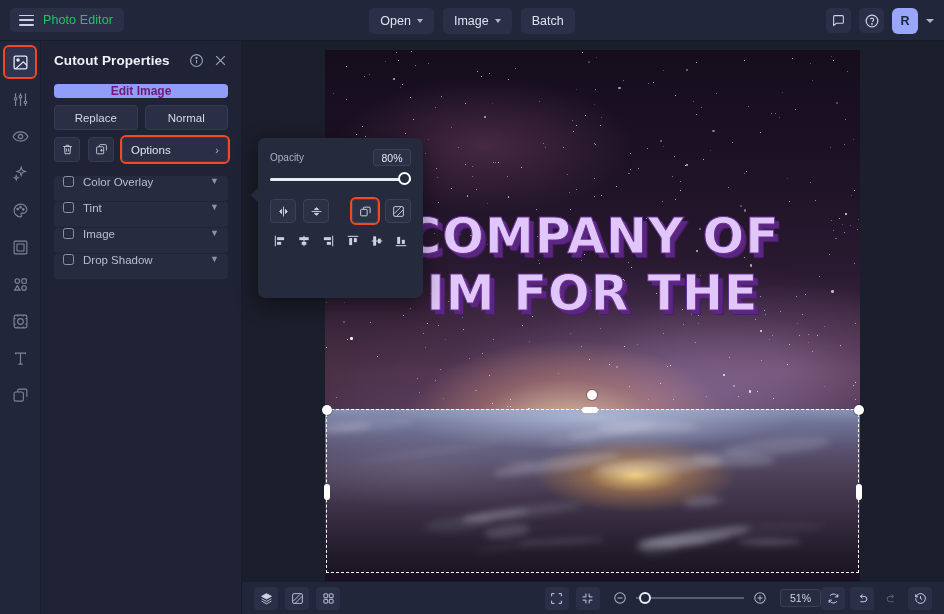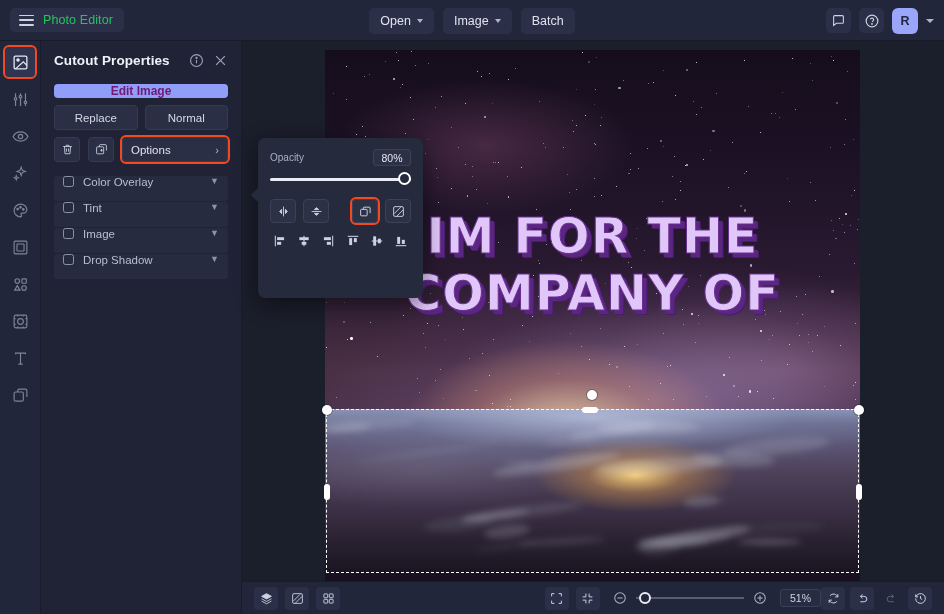--- a/index.html
+++ b/index.html
@@ -755,22 +755,22 @@
           <i style="width: 1px; height: 1px; left: 354.747px; top: 131.035px; opacity: 0.67;"></i>
           <i style="width: 1px; height: 1px; left: 247.313px; top: 70.2729px; opacity: 0.45;"></i>
           <i style="width: 1px; height: 1px; left: 139.635px; top: 113.595px; opacity: 0.7;"></i>
           <i style="width: 1px; height: 1px; left: 137.951px; top: 279.271px; opacity: 0.85;"></i>
           <i style="width: 1px; height: 1px; left: 181.942px; top: 356.173px; opacity: 0.63;"></i>
           <i style="width: 2.4px; height: 2.4px; left: 387.455px; top: 79.9px; opacity: 0.44;"></i>
           <i style="width: 1px; height: 1px; left: 28.896px; top: 384.604px; opacity: 0.53;"></i>
           <i style="width: 1.6px; height: 1.6px; left: 510.938px; top: 51.9322px; opacity: 0.31;"></i>
         </div>
       <div class="headline" id="headline">
+          <div>COMPANY OF</div>
           <div>IM FOR THE</div>
-          <div>COMPANY OF</div>
         </div>
     </div>
     <div class="earth-layer" id="earthLayer">
         <span class="earth-cloud" style="width: 53.0841px; height: 12.8277px; left: 219.625px; top: 25.9748px; background: rgba(225, 228, 240, 0.07); transform: rotate(-1.3deg);"></span>
         <span class="earth-cloud" style="width: 146.224px; height: 6.47571px; left: 31.3018px; top: 40.2616px; background: rgba(225, 228, 240, 0.08); transform: rotate(-8.4deg);"></span>
         <span class="earth-cloud" style="width: 92.3895px; height: 10.4961px; left: 314.412px; top: 125.026px; background: rgba(225, 228, 240, 0.16); transform: rotate(-4.8deg);"></span>
         <span class="earth-cloud" style="width: 120.797px; height: 11.9244px; left: 137.316px; top: 96.9589px; background: rgba(225, 228, 240, 0.12); transform: rotate(-7.1deg);"></span>
         <span class="earth-cloud" style="width: 127.025px; height: 15.9252px; left: 271.268px; top: 49.0133px; background: rgba(225, 228, 240, 0.23); transform: rotate(-4deg);"></span>
         <span class="earth-cloud" style="width: 101.722px; height: 12.4312px; left: 273.392px; top: 12.2085px; background: rgba(225, 228, 240, 0.16); transform: rotate(0deg);"></span>
         <span class="earth-cloud" style="width: 103.735px; height: 13.2907px; left: 395.392px; top: 112.557px; background: rgba(225, 228, 240, 0.05); transform: rotate(-3.2deg);"></span>

